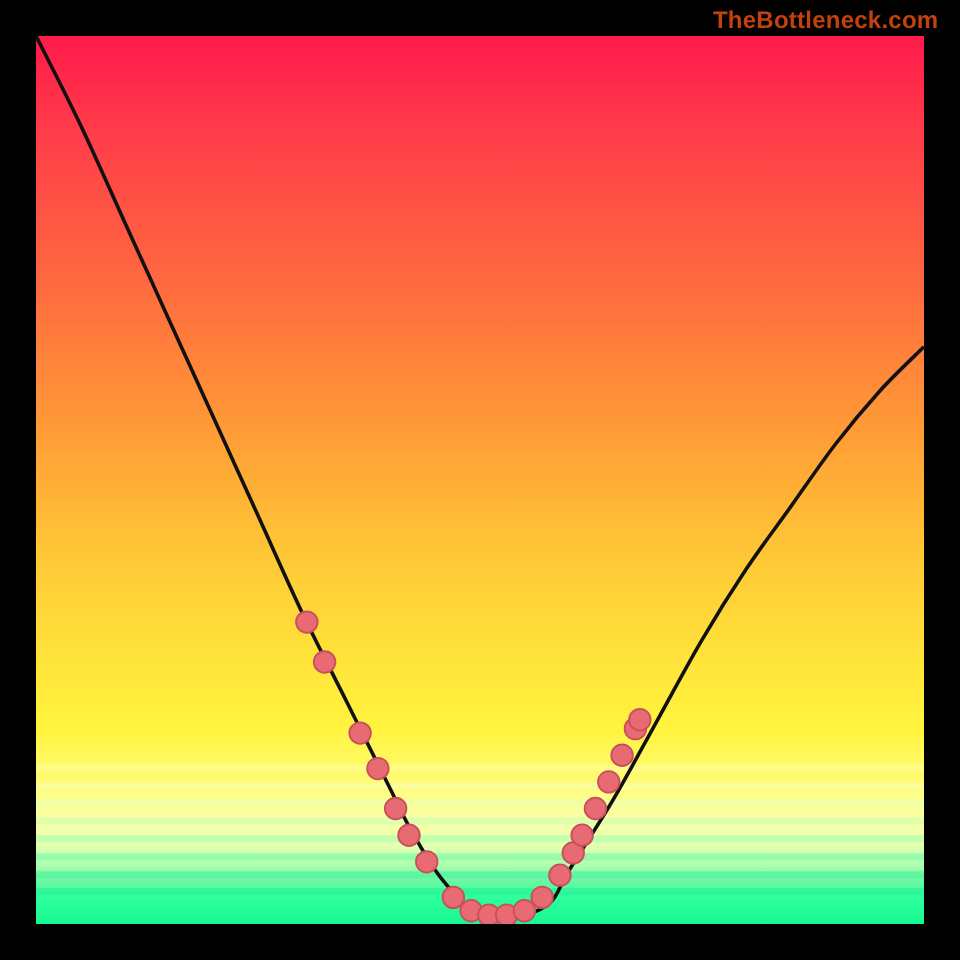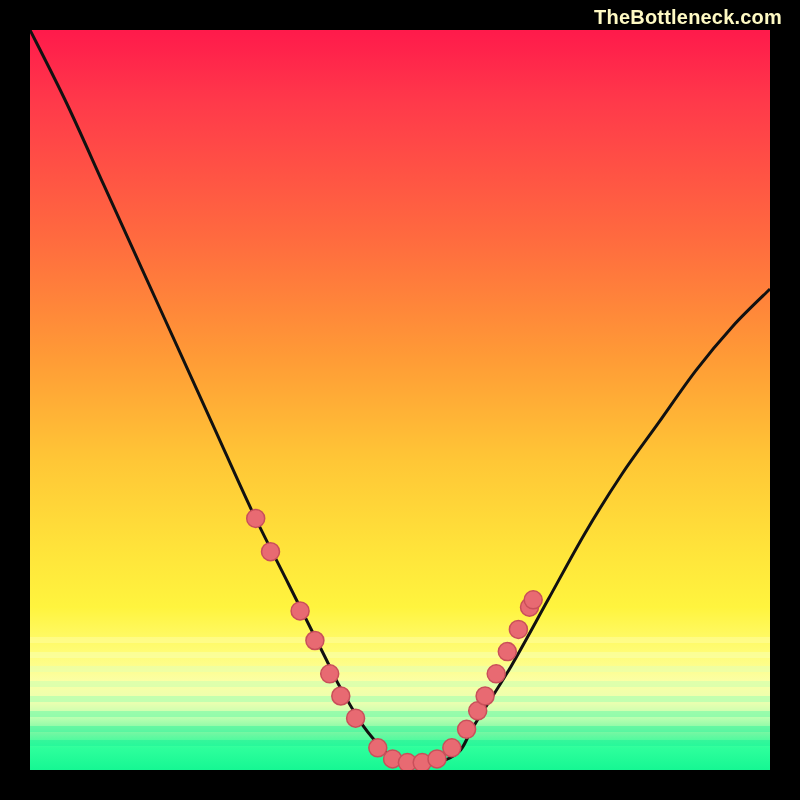--- a/index.html
+++ b/index.html
@@ -15,21 +15,21 @@
   .outer {
     position: relative;
     width: 800px;
     height: 800px;
     background: #000;
   }
   .watermark {
     position: absolute;
     top: 6px;
     right: 18px;
-    color: #fef9c3;
+    color: #c2410c;
     font-size: 20px;
     font-weight: bold;
     letter-spacing: 0.2px;
     z-index: 5;
     text-align: right;
   }
   .plot {
     position: absolute;
     left: 30px;
     top: 30px;

